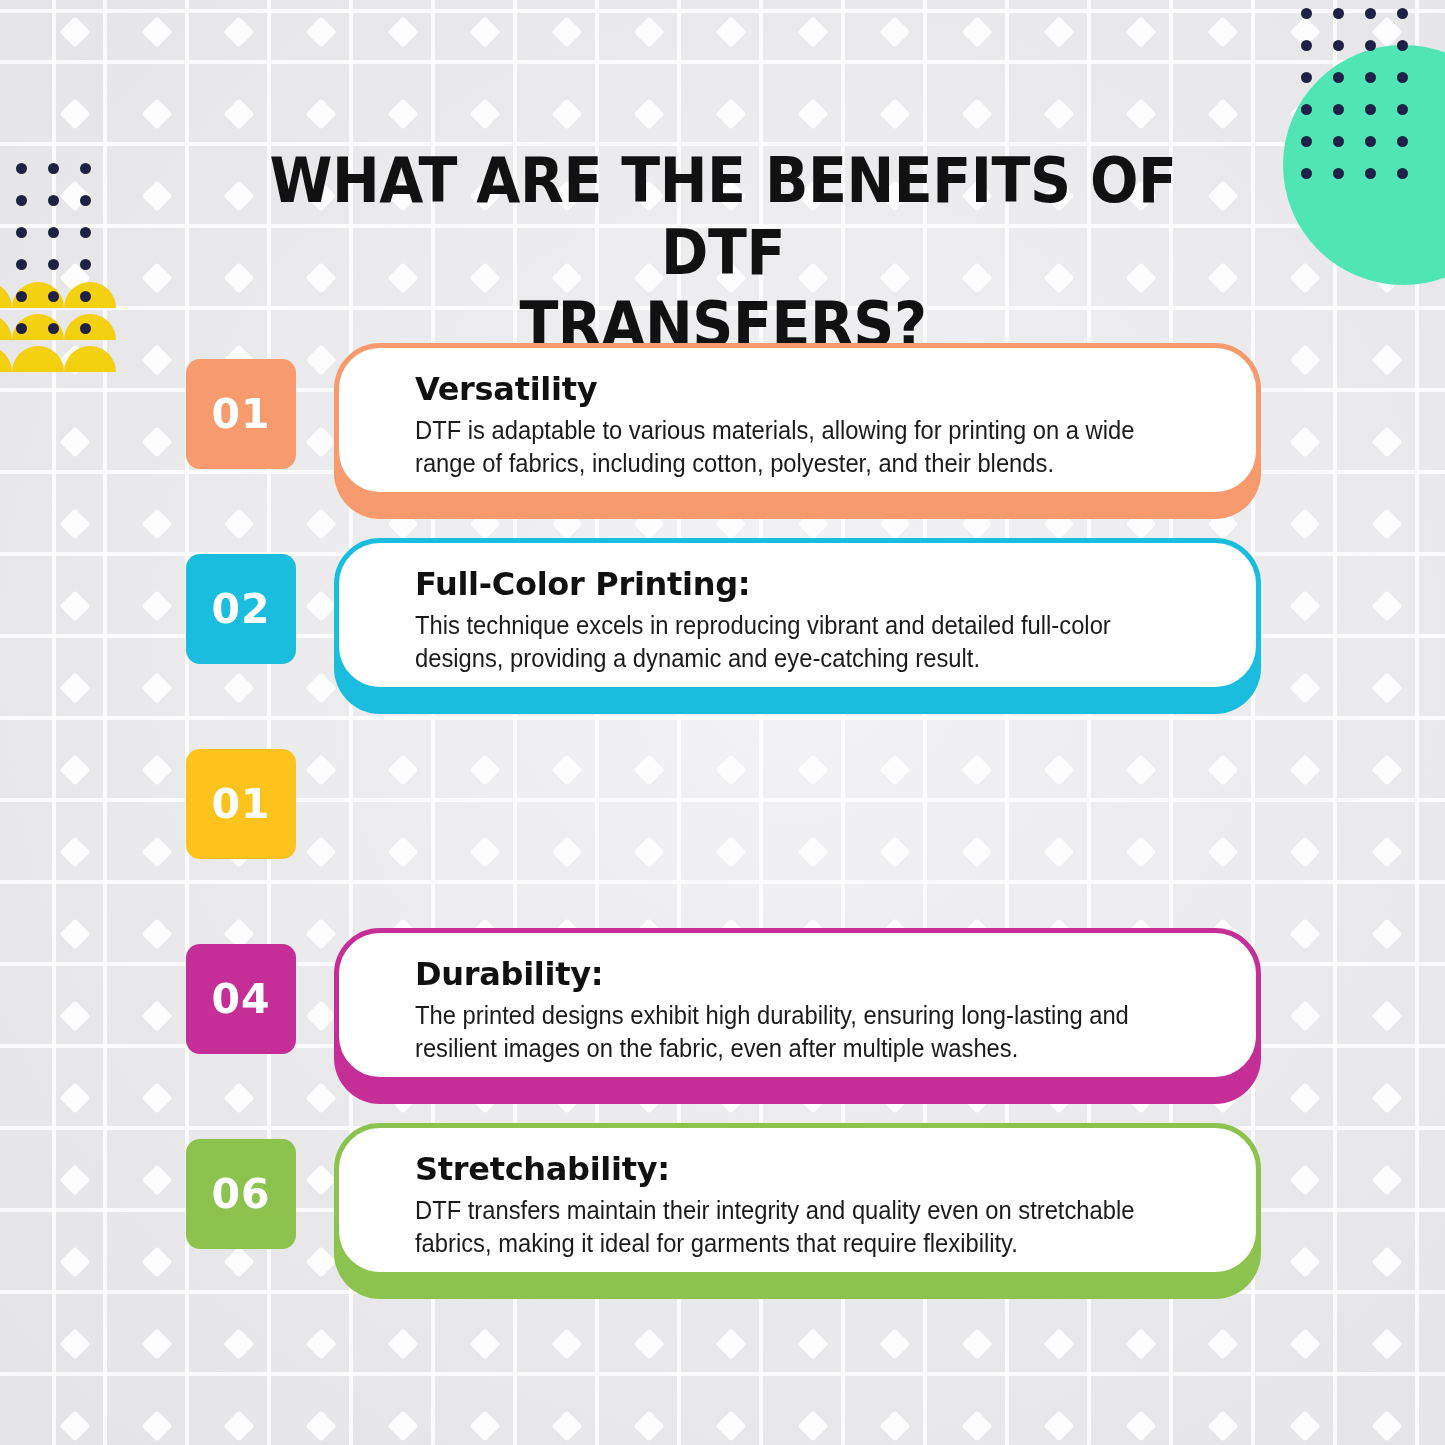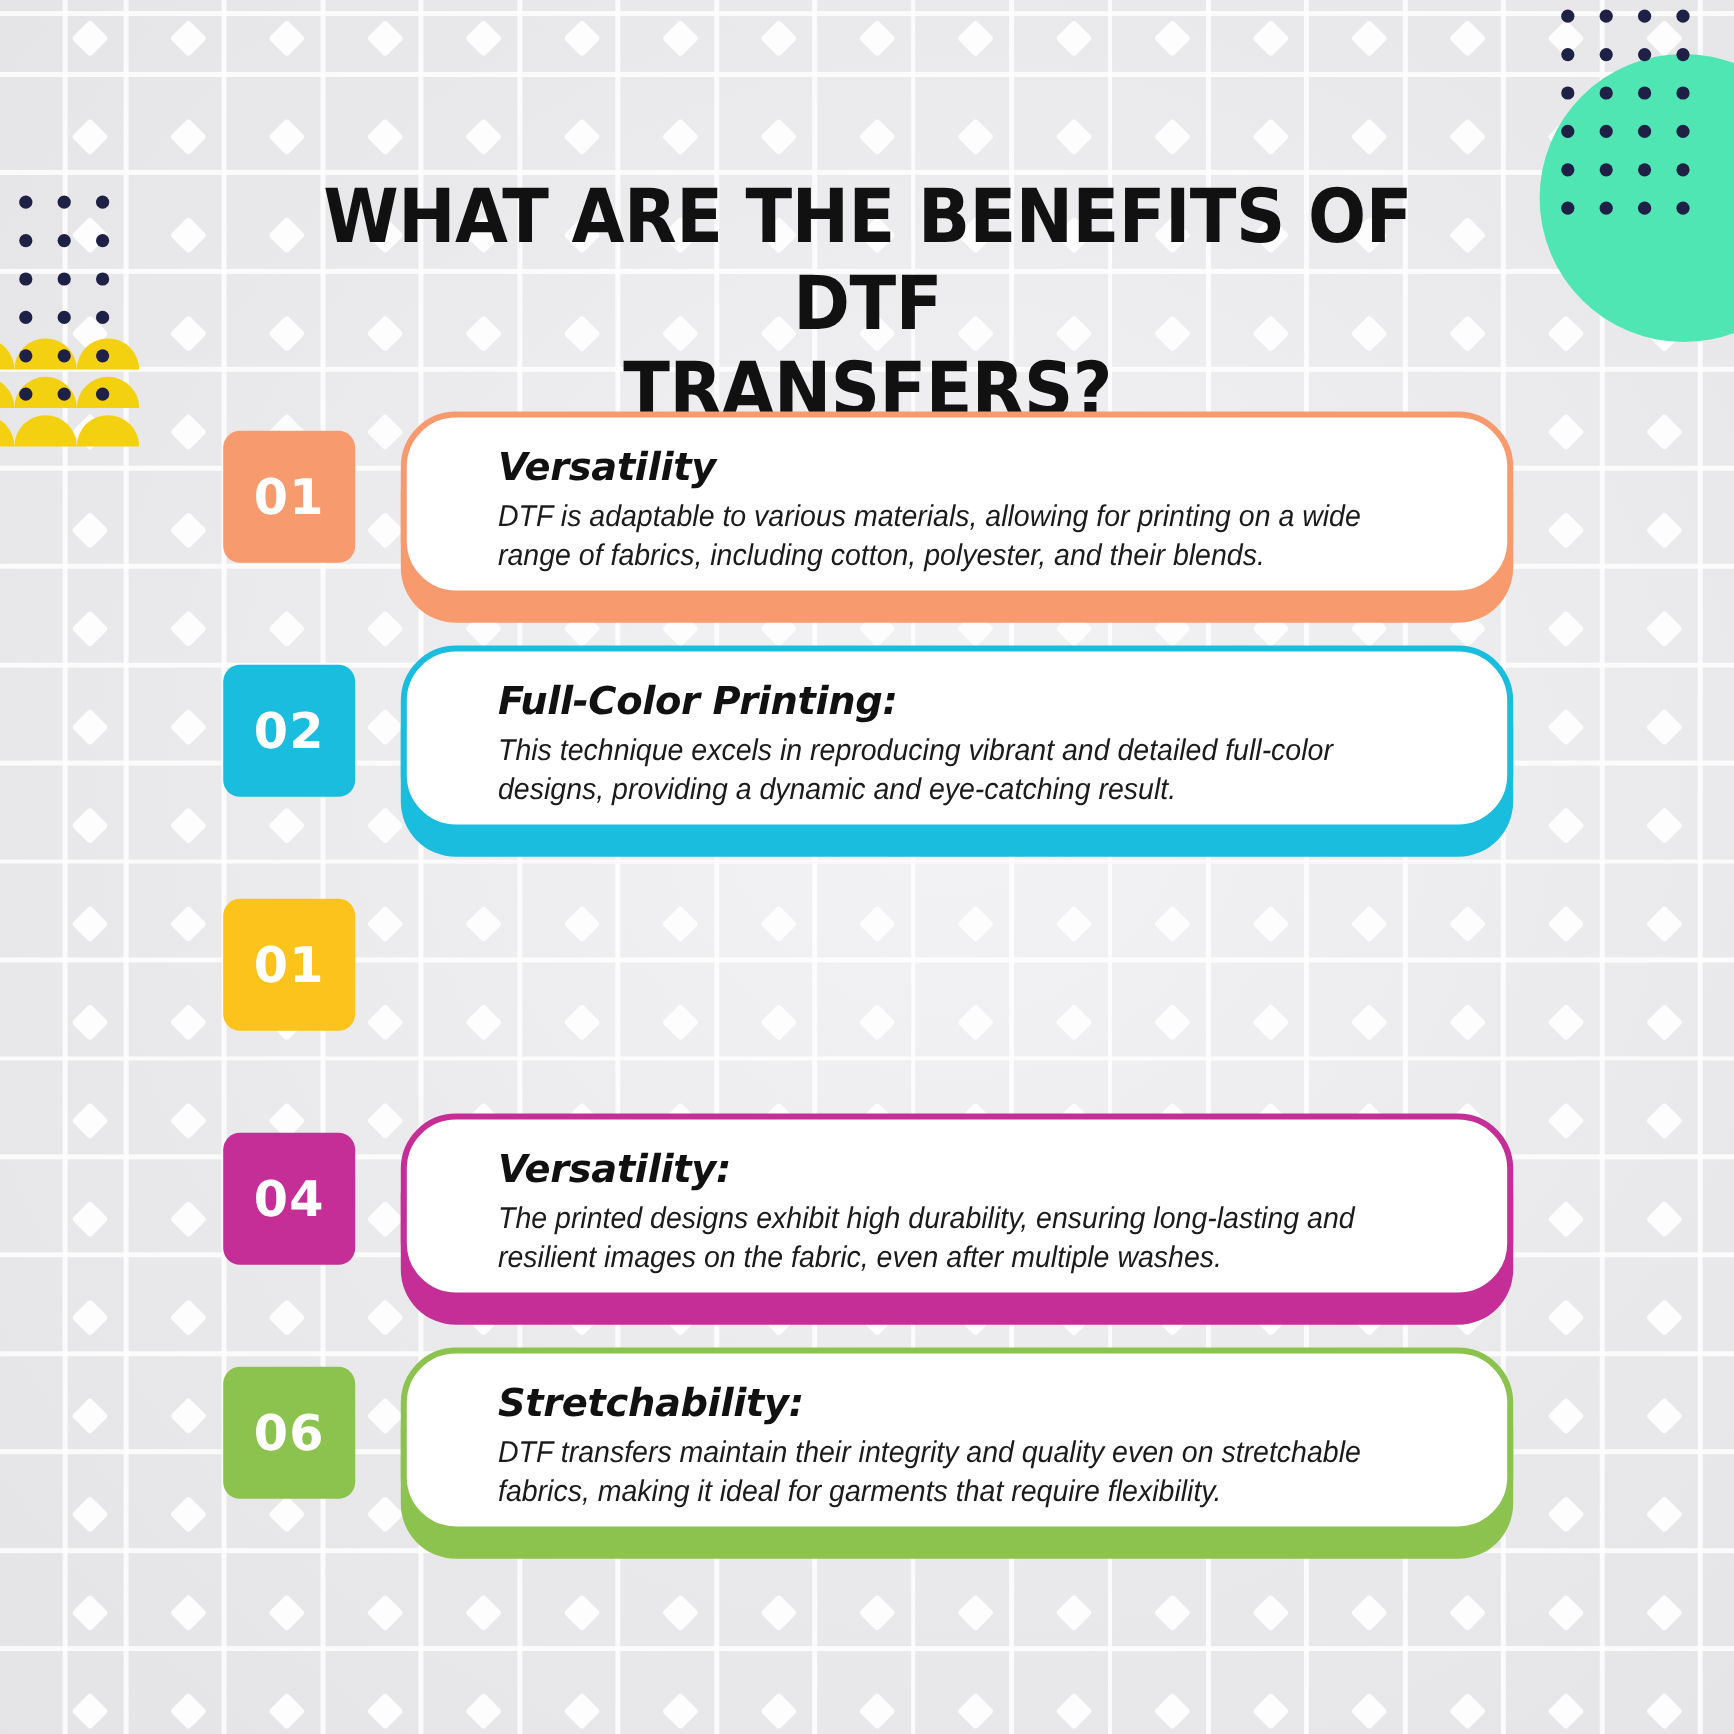--- a/index.html
+++ b/index.html
@@ -112,21 +112,21 @@
     font-family:"DejaVu Sans", sans-serif;
     font-weight:bold;
     font-size:41px;
     letter-spacing:1px;
     z-index:1;
   }
 
   .card-wrap {
     position:absolute;
     left:148px; top:0;
-    width:927px; height:176px;font-style:italic;
+    width:927px; height:176px;
   }
   .card-shadow {
     position:absolute;
     left:0; top:22px;
     width:927px; height:154px;
     border-radius:46px;
   }
   .card {
     position:absolute;
     left:0; top:0;
@@ -591,21 +591,21 @@
         </div>
       </div>
       <div class="row" style="top: 733px;">
         <div class="badge" style="background: rgb(251, 195, 28);">01</div>
       </div>
       <div class="row" style="top: 928px;">
         <div class="badge" style="background: rgb(196, 46, 150);">04</div>
         <div class="card-wrap">
           <div class="card-shadow" style="background: rgb(196, 46, 150);"></div>
           <div class="card" style="border-color: rgb(196, 46, 150);">
-            <div class="card-title">Versatility:</div>
+            <div class="card-title">Durability:</div>
             <div class="card-body">The printed designs exhibit high durability, ensuring long-lasting and
 resilient images on the fabric, even after multiple washes.</div>
           </div>
         </div>
       </div>
       <div class="row" style="top: 1123px;">
         <div class="badge" style="background: rgb(140, 195, 78);">06</div>
         <div class="card-wrap">
           <div class="card-shadow" style="background: rgb(140, 195, 78);"></div>
           <div class="card" style="border-color: rgb(140, 195, 78);">

